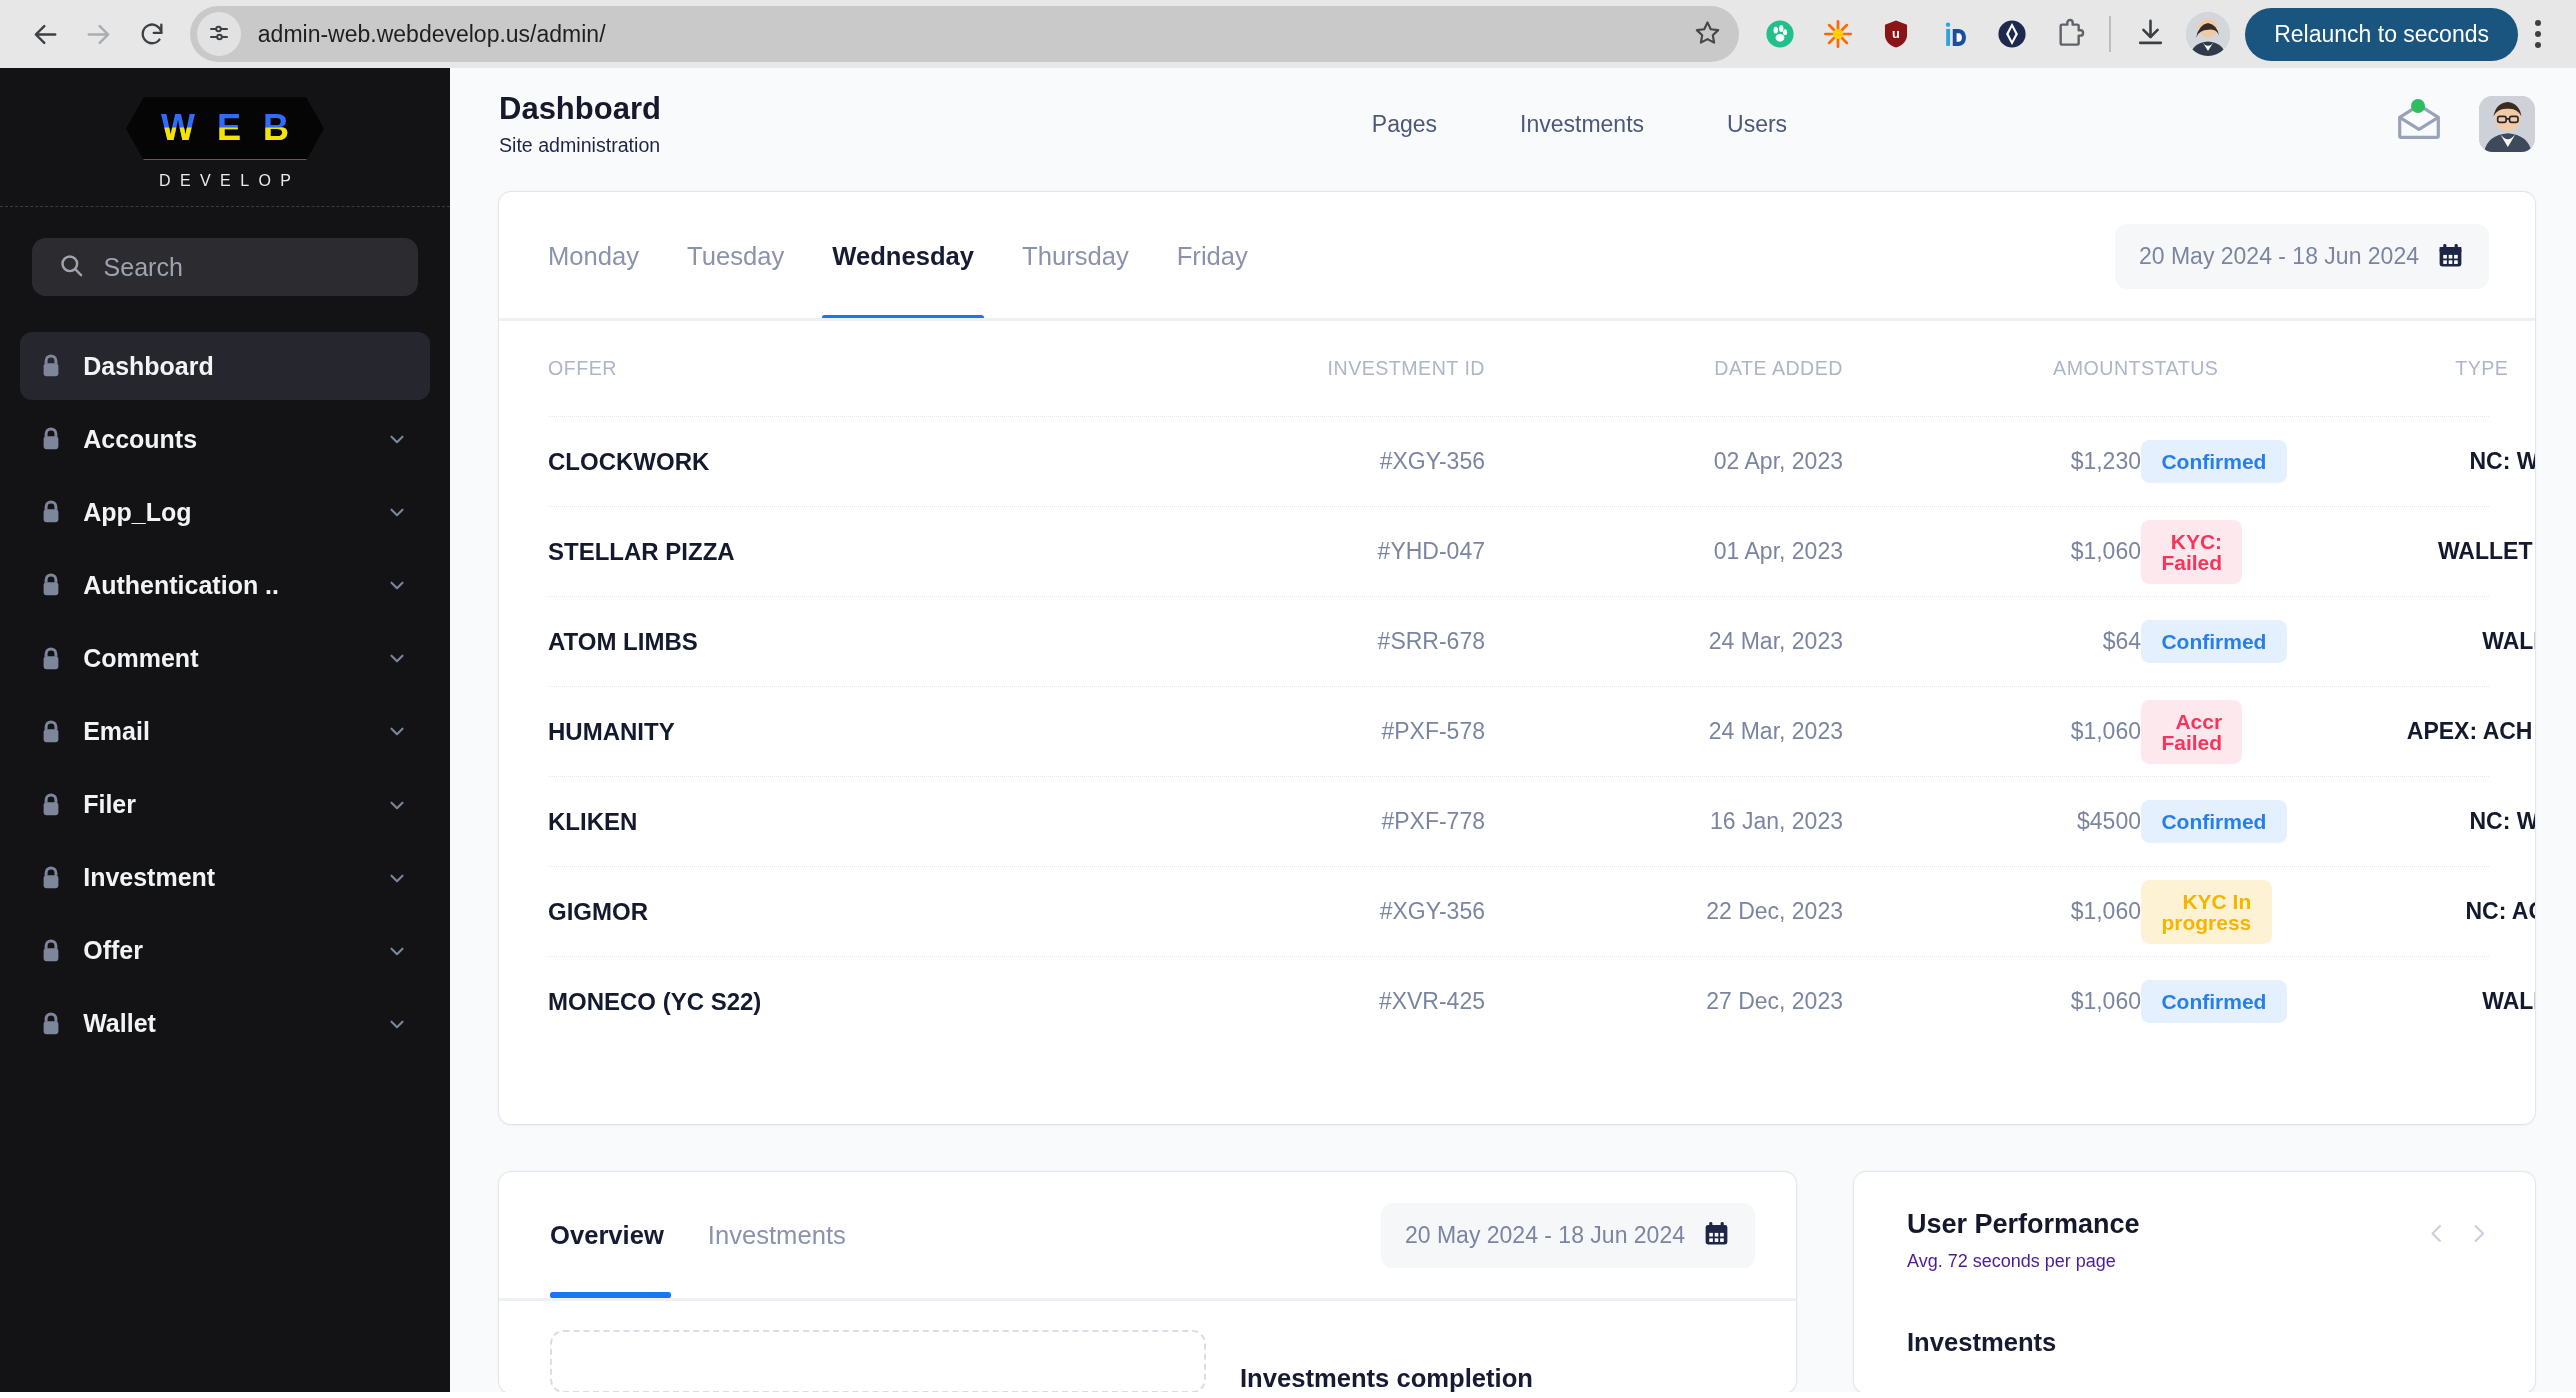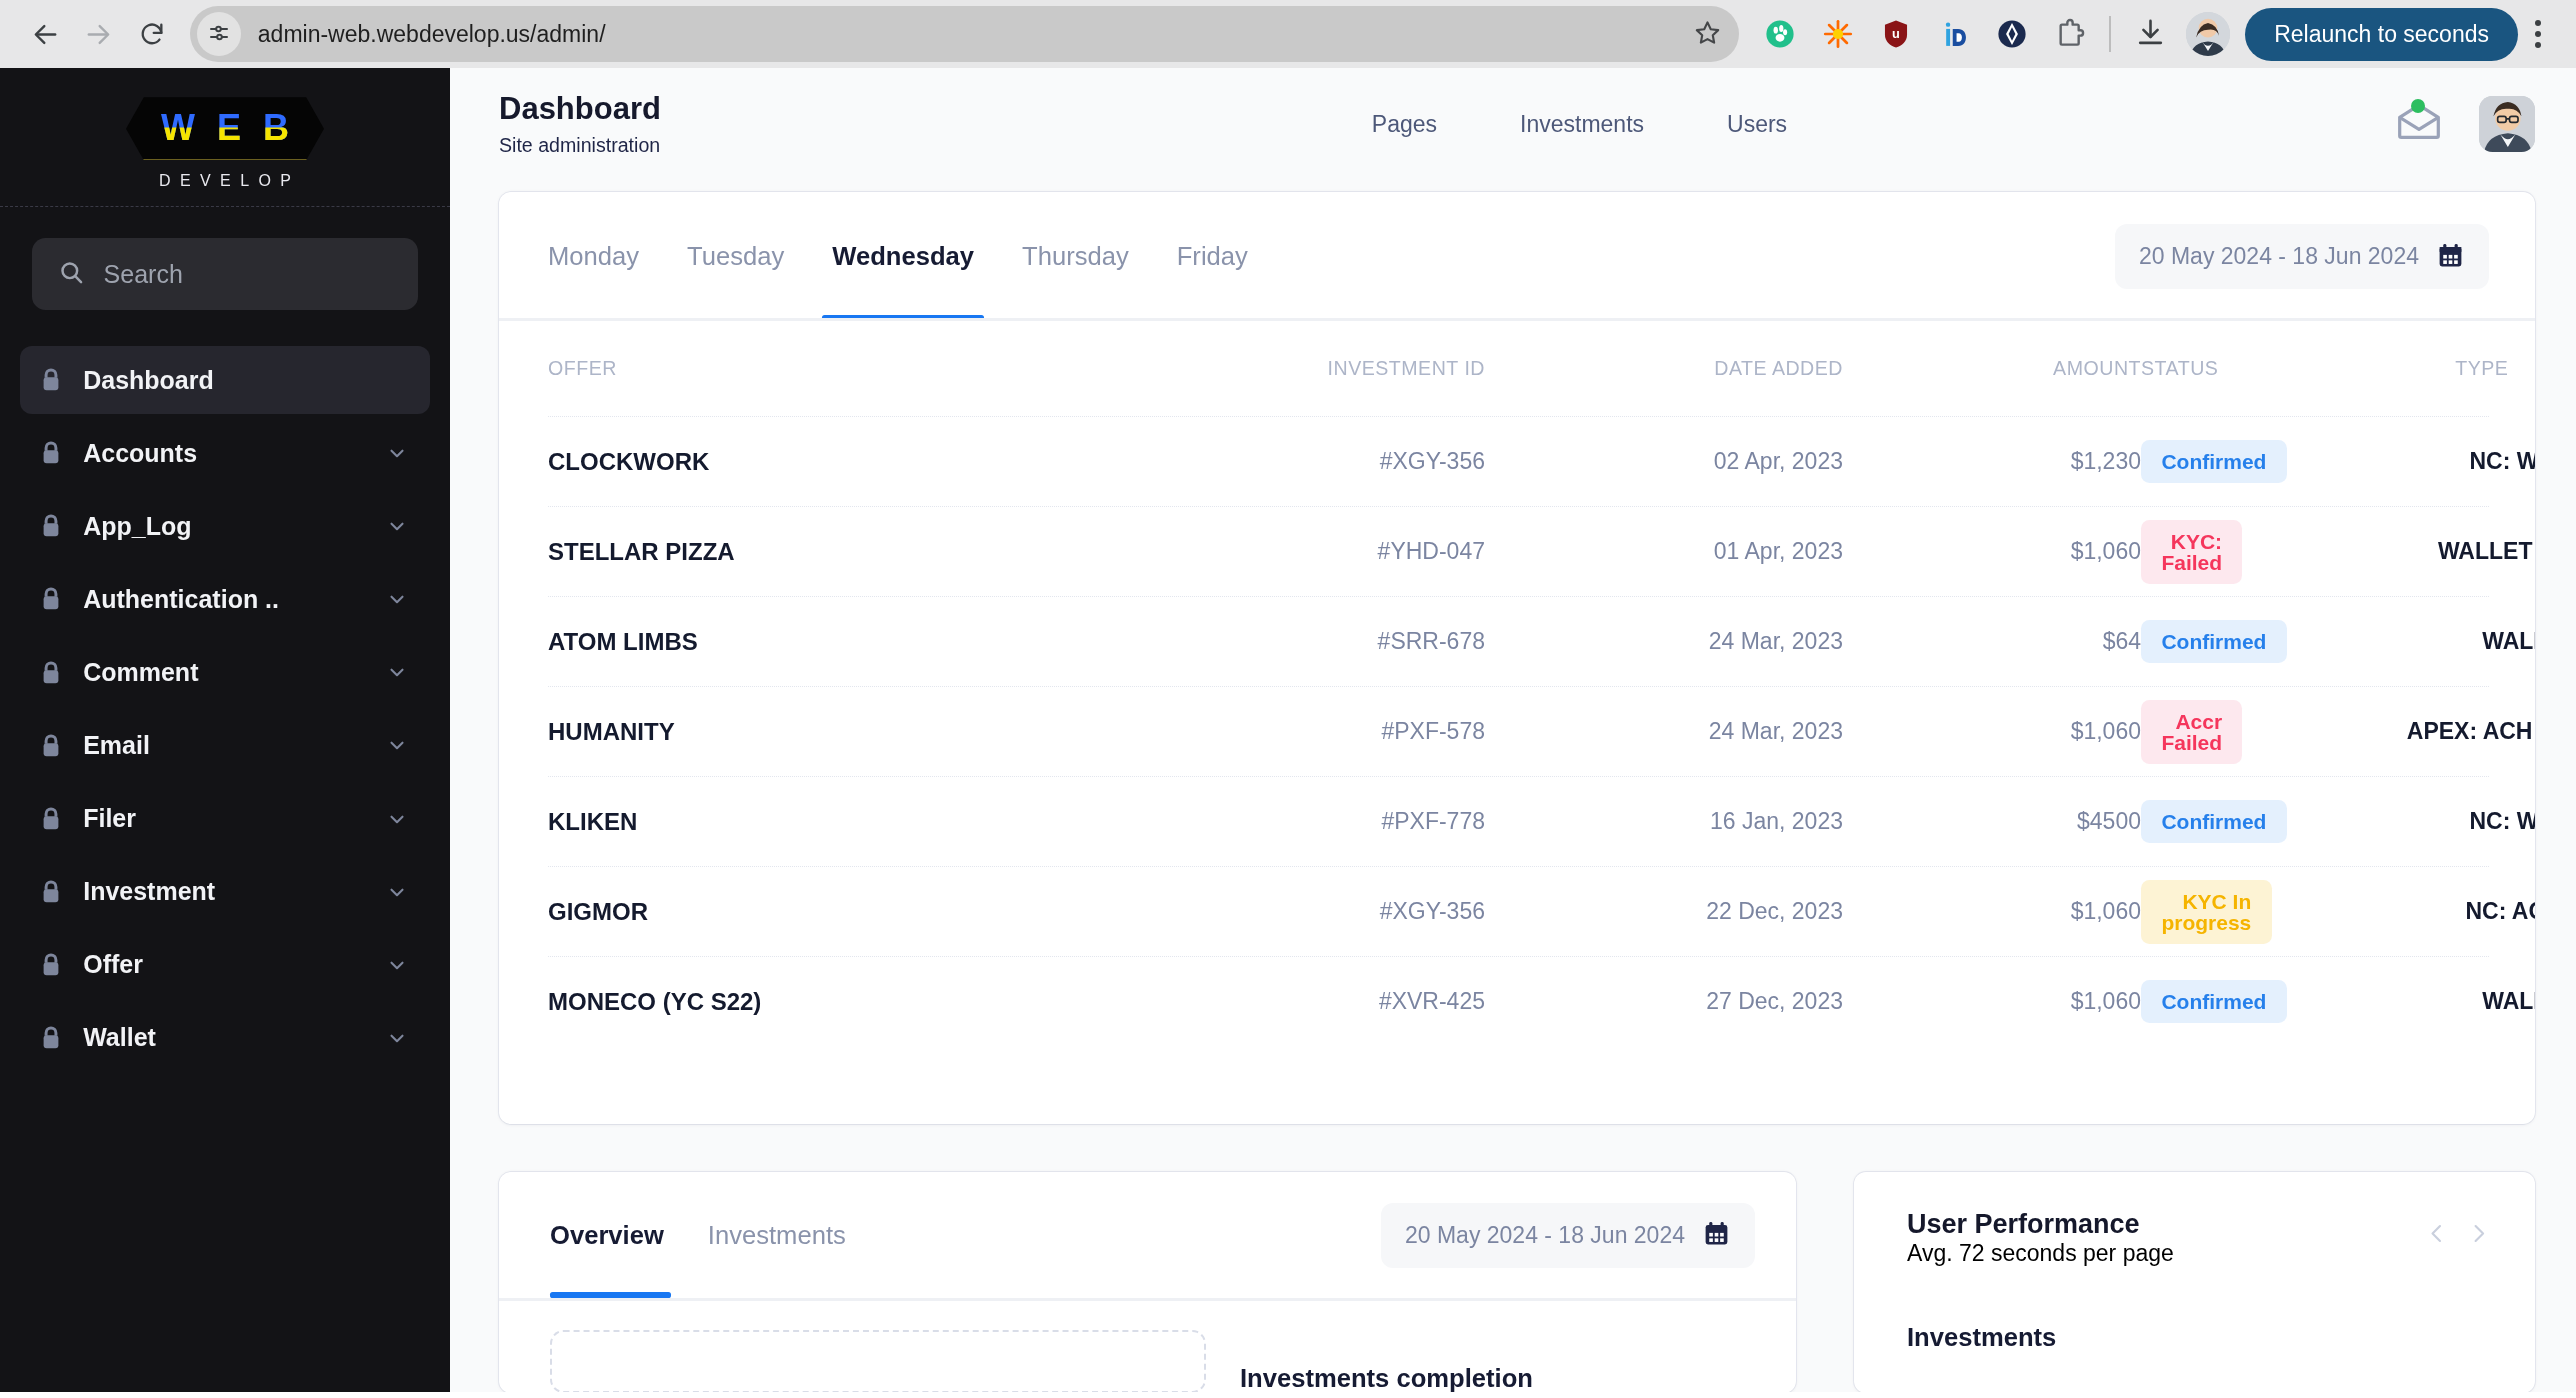--- a/index.html
+++ b/index.html
@@ -139,21 +139,21 @@
     font-size: 16px;
     letter-spacing: 9.4px;
     padding-left: 9.4px;
   }
   .side-divider {
     border-top: 1.7px dashed #3a3a46;
     margin: 0;
   }
   .search-box {
     margin: 31px 32px 0 32px;
-    height: 72px;
+    height: 58px;
     background: #2b2b30;
     border-radius: 13.6px;
     display: flex; align-items: center;
     padding-left: 25.6px;
     gap: 19px;
   }
   .search-box .ph { color: #9ea3ae; font-size: 25px; }
   .nav-list { margin-top: 36px; padding: 0 20.4px; }
   .nav-item {
     height: 68px;
@@ -325,21 +325,21 @@
     align-self: flex-end; padding-bottom: 0;
     white-space: nowrap;
   }
   .perf-card {
     flex: 0 0 681px;
     padding: 37px 43px 0 53px;
     overflow: hidden;
   }
   .perf-head { display: flex; align-items: flex-start; }
   .perf-title { font-size: 27px; font-weight: bold; color: #15182b; }
-  .perf-sub { font-size: 23px; color: #000000; }
+  .perf-sub { font-size: 18px; color: #4c1d95; margin-top: 11px; }
   .perf-arrows { margin-left: auto; display: flex; gap: 17px; align-items: center; padding-top: 10.2px; }
   .perf-section { font-size: 25.6px; font-weight: bold; color: #161b33; margin-top: 56px; }
 </style>
 </head>
 <body>
 
 <div class="browser-bar">
 
   <div class="nav-btn">
     <span>

